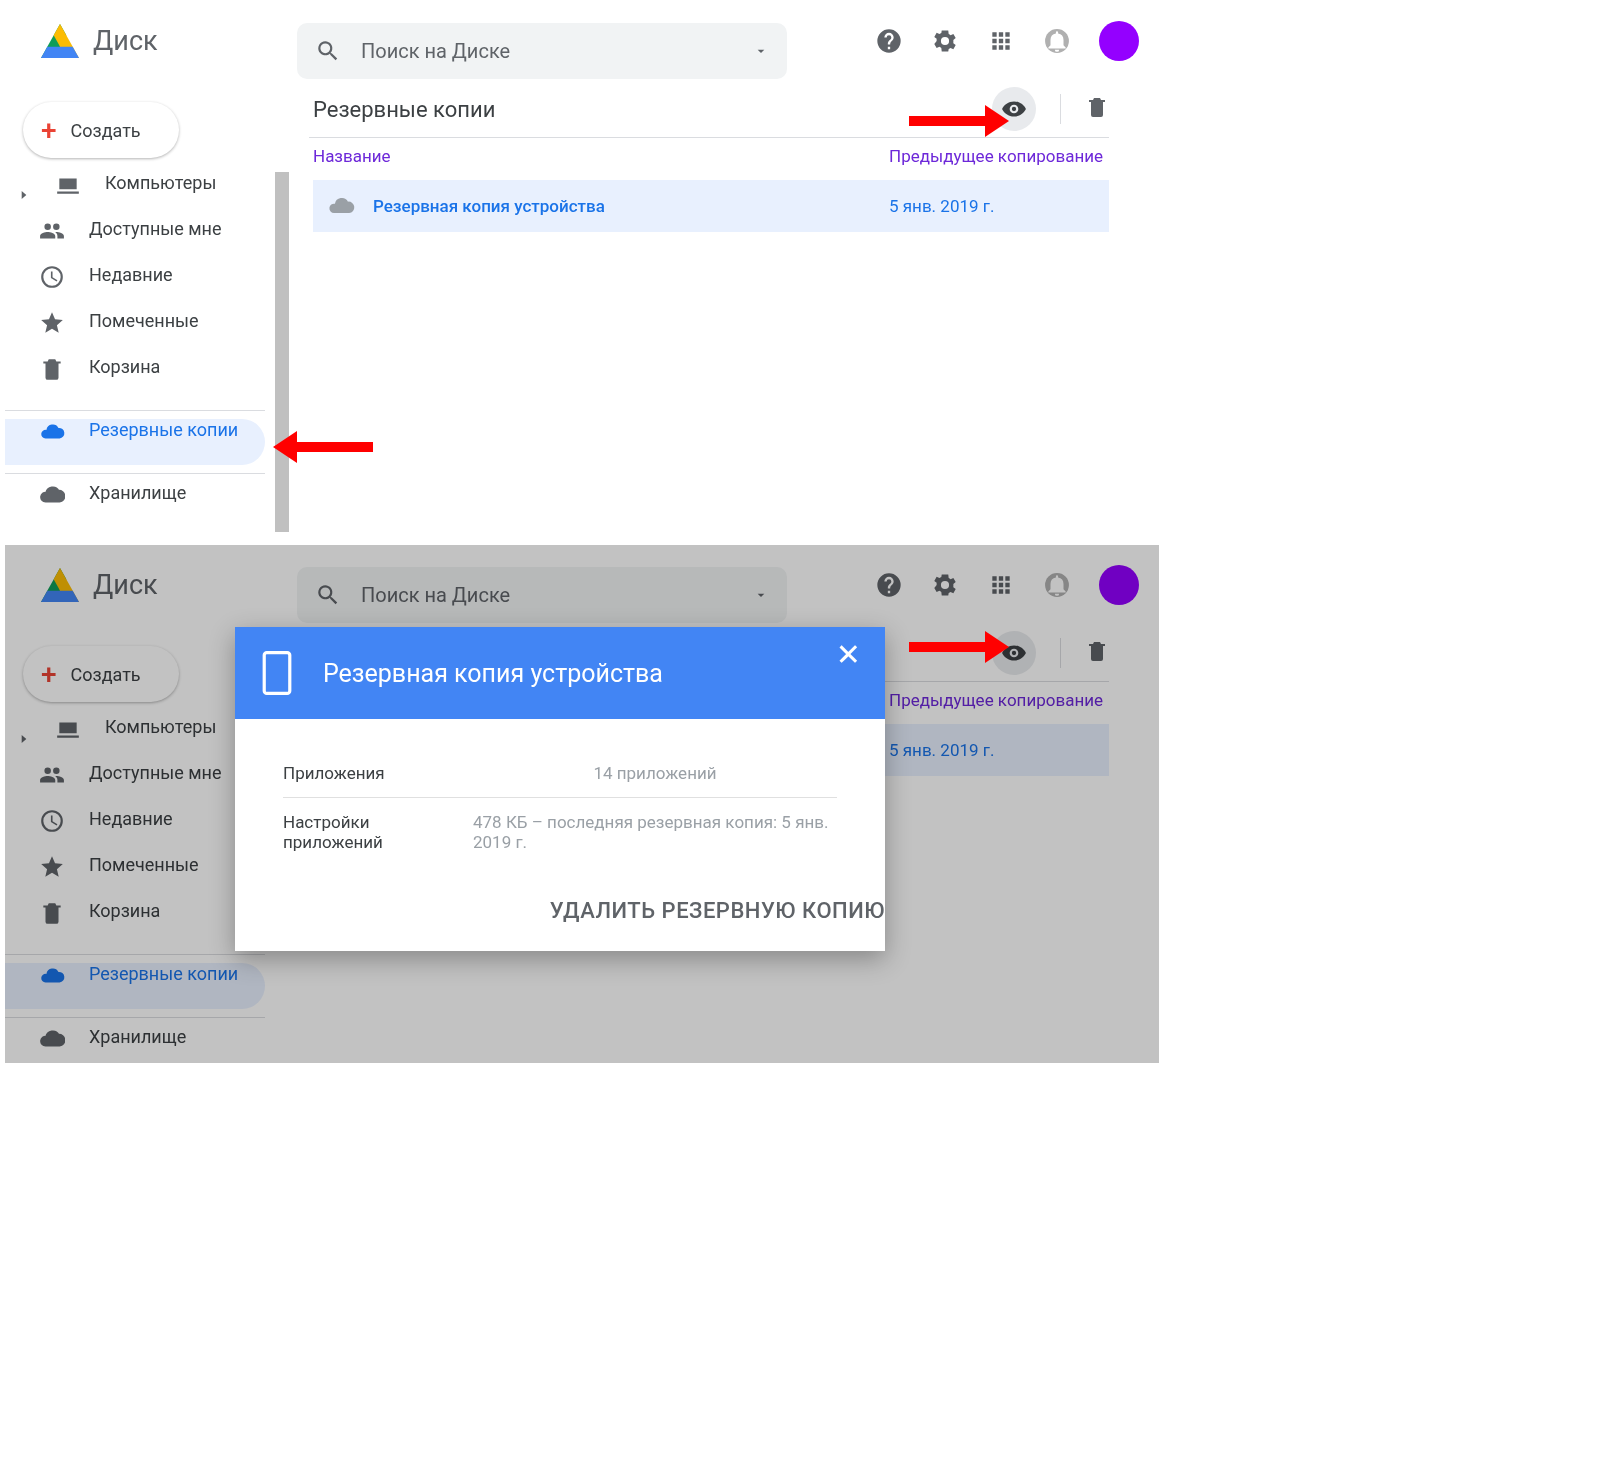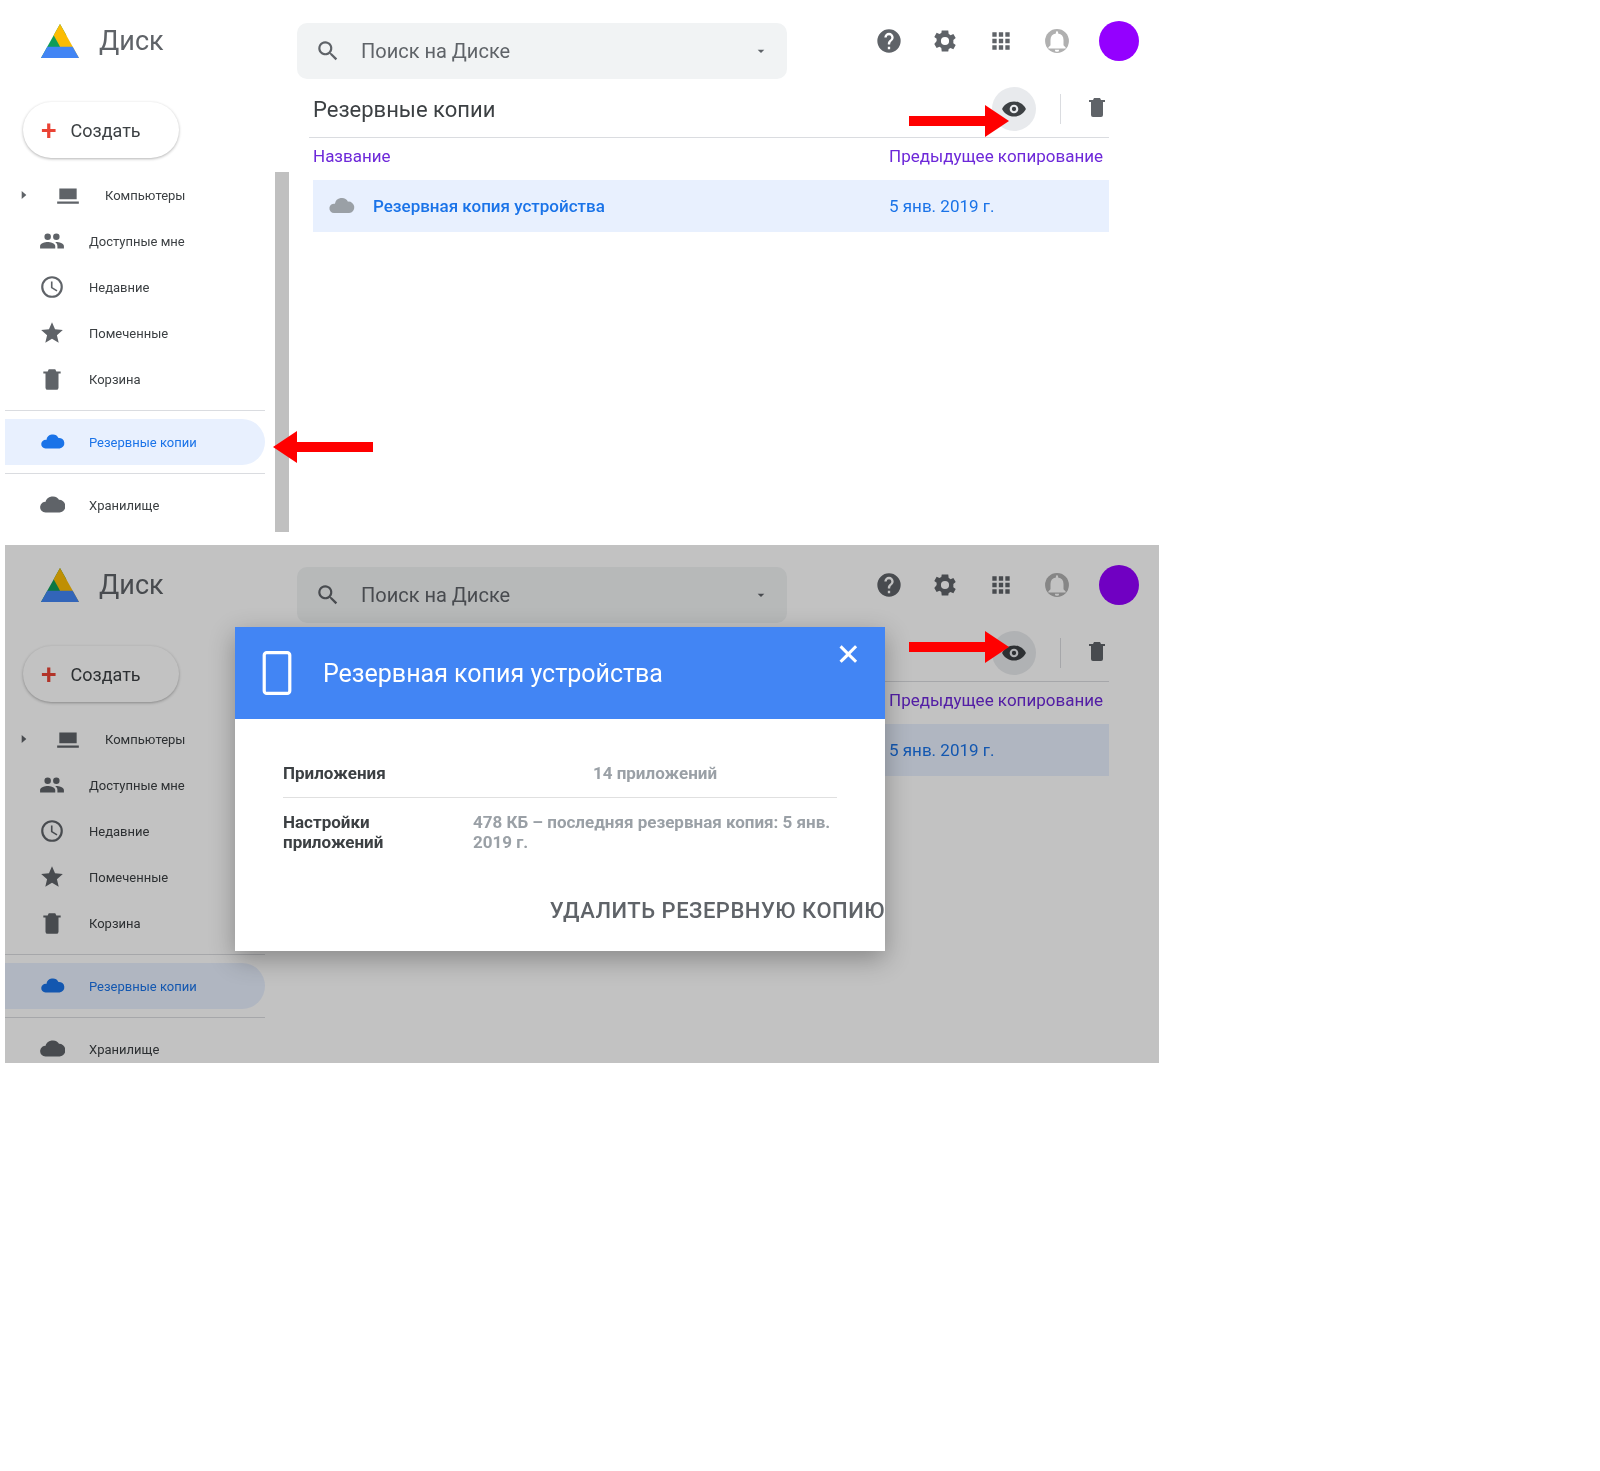--- a/index.html
+++ b/index.html
@@ -2,21 +2,21 @@
 <html><head>
 <meta charset="utf-8">
 <style>
   * { box-sizing: border-box; margin: 0; padding: 0; }
   body { font-family: Roboto, Arial, sans-serif; background: #fff; color: #3c4043; width: 1600px; }
   .scaler { width: 1600px; display:flex; flex-direction:column; }
   .panel { width: 1156px; margin-left:4px; background:#fff; position:relative; border:1px solid #fff; }
 
   
   .header { display:flex; align-items:center; height:80px; padding-left:36px; padding-right:20px; }
-  .drive-logo { display:flex; align-items:center; gap:20px; width:256px; }
+  .drive-logo { display:flex; align-items:center; gap:14px; width:256px; }
   .drive-tri { width:38px; height:38px; position:relative; }
   .app-name { font-size:27px; color:#5f6368; }
   .search-box { flex:1; display:flex; align-items:center; background:#f1f3f4; border-radius:10px; height:56px; padding:0 18px; gap:20px; max-width:490px;margin-top:19px; }
   .search-ph { color:#5f6368; font-size:20px; flex:1; }
   .hdr-icons { display:flex; align-items:center; gap:28px; margin-left:auto; }
   .hdr-icon { width:28px; height:28px; display:flex; align-items:center; justify-content:center; color:#5f6368; }
   .avatar { width:40px; height:40px; border-radius:50%; background:#9400ff; }
 
   
   .secbar { display:flex; align-items:center; padding-left:308px; padding-right:50px; height:56px; }
@@ -26,21 +26,21 @@
   .sep { width:1px; height:30px; background:#dadce0; }
   .sec-divider { height:1px; background:#dadce0; margin-left:304px; margin-right:50px; }
 
   
   .content { display:flex; }
   .sidebar { width:260px; position:relative; }
   .create-btn { position:absolute; left:18px; top:-36px; width:156px; height:56px; background:#fff; border-radius:28px; box-shadow:0 1px 3px rgba(0,0,0,0.3); display:flex; align-items:center; gap:14px; padding-left:18px; font-size:18px; color:#3c4043; }
   .plus { font-size:28px; font-weight:500; }
   .plus .r{color:#ea4335}
   .nav-list { padding-top:34px; }
-  .nav-item { display:flex; align-items:center; gap:24px; height:46px; padding-left:34px; font-size:13px; color:#3c4043; }
+  .nav-item { display:flex; gap:24px; height:46px; padding-left:34px; font-size:18px; color:#3c4043; }
   .nav-item.with-expand { padding-left:12px; }
   .nav-item.active { background:#e8f0fe; color:#1a73e8; border-radius:0 24px 24px 0; }
   .nav-item.active svg { fill:#1a73e8; }
   .nav-icon { width:26px; height:26px; fill:#5f6368; flex-shrink:0; }
   .nav-divider { height:1px; background:#dadce0; margin:8px 0; }
   .expand-caret { width:14px; fill:#5f6368; }
   .scroll-track { position:absolute; right:-24px; top:34px; width:14px; height:360px; background:#c0c0c0; border-radius:0; }
 
   .main { flex:1; padding-left:48px; padding-right:50px; position:relative; }
   .col-headers { display:flex; font-size:17px; color:#6d28d9; padding:8px 0 14px; }
@@ -57,21 +57,21 @@
   .arrow-head-r { width:0; height:0; border-top:16px solid transparent; border-bottom:16px solid transparent; border-left:24px solid #ff0000; }
   .arrow-head-l { width:0; height:0; border-top:16px solid transparent; border-bottom:16px solid transparent; border-right:24px solid #ff0000; }
 
   
   .panel2 { position:relative; }
   .dimmer { position:absolute; inset:0; background:rgba(0,0,0,0.24); }
   .dialog { position:absolute; left:230px; top:82px; width:650px; background:#fff; box-shadow:0 8px 24px rgba(0,0,0,0.3); }
   .dlg-head { background:#4285f4; color:#fff; display:flex; align-items:center; height:92px; padding:0 24px; gap:28px; }
   .dlg-title { font-size:25px; }
   .dlg-close { margin-left:auto; font-size:30px; align-self:flex-start; padding-top:10px; }
-  .dlg-body { padding:30px 48px 8px;font-weight:bold; }
+  .dlg-body { padding:30px 48px 8px; }
   .dlg-row { display:flex; padding:14px 0; border-bottom:1px solid #e0e0e0; font-size:17px; }
   .dlg-row:last-of-type { border-bottom:none; }
   .dlg-k { width:190px; color:#3c4043; }
   .dlg-v { flex:1; color:#9aa0a6; }
   .dlg-act { text-align:right; font-size:22px; color:#5f6368; font-weight:500; padding:24px 0 28px; letter-spacing:0.5px; }
 
   .panel2 .header, .panel2 .secbar, .panel2 .content { opacity:1; }
 </style>
 </head>
 <body>

